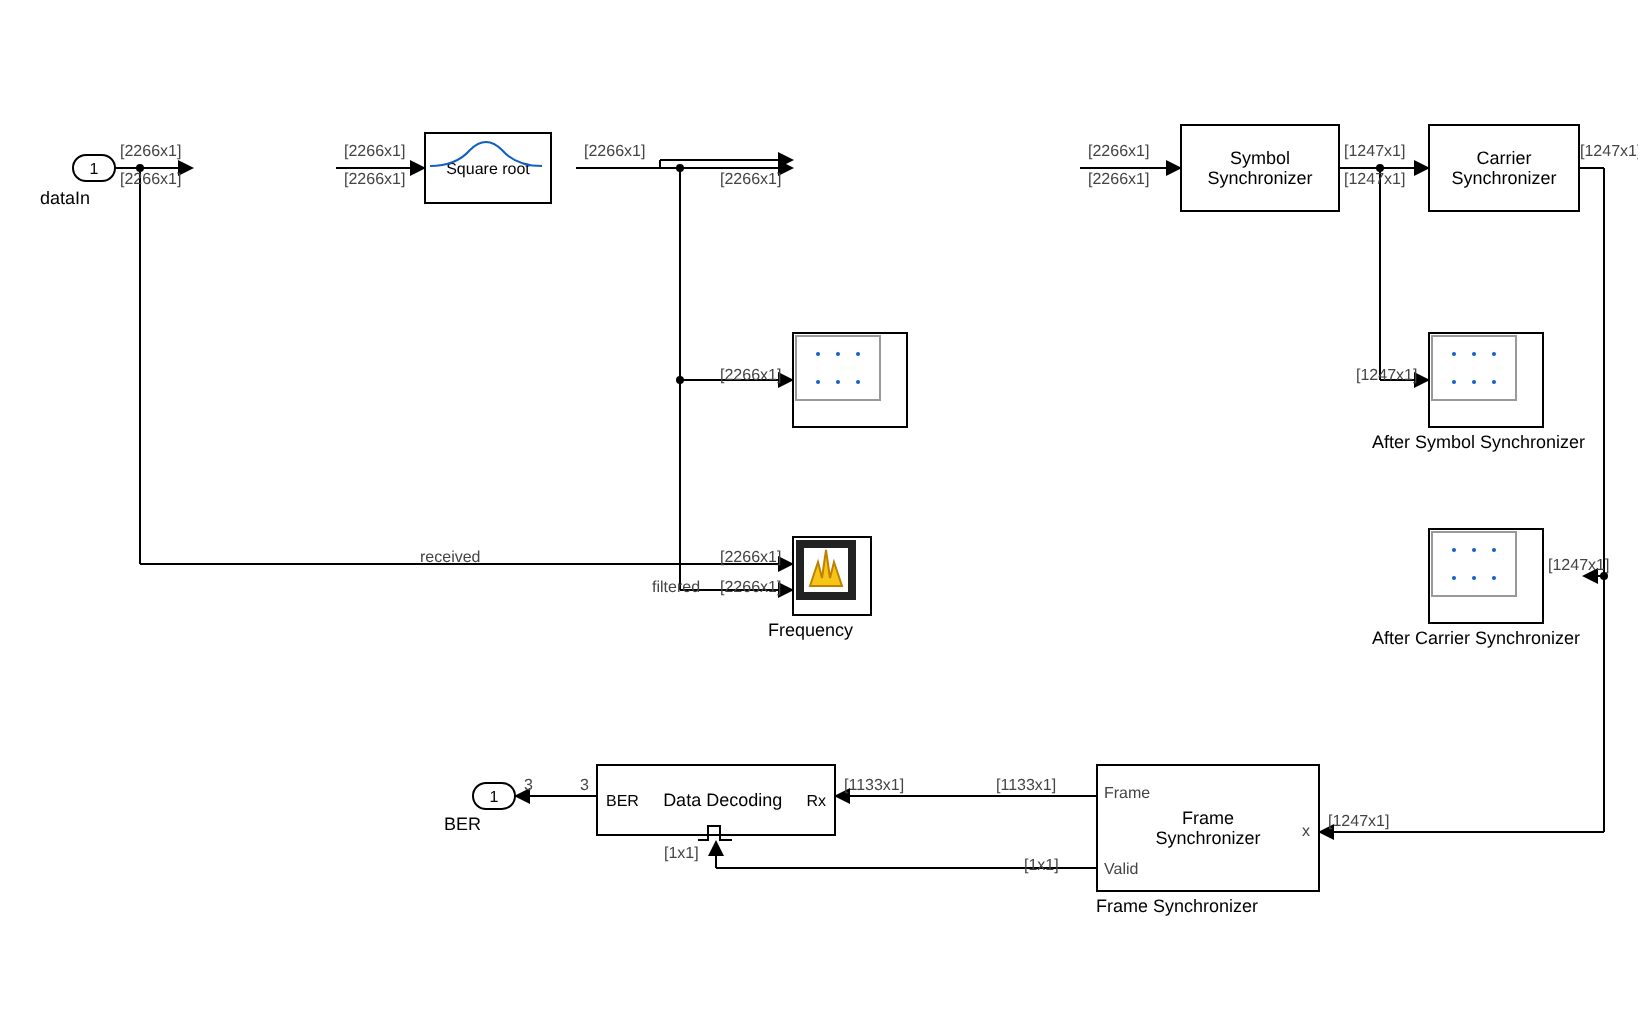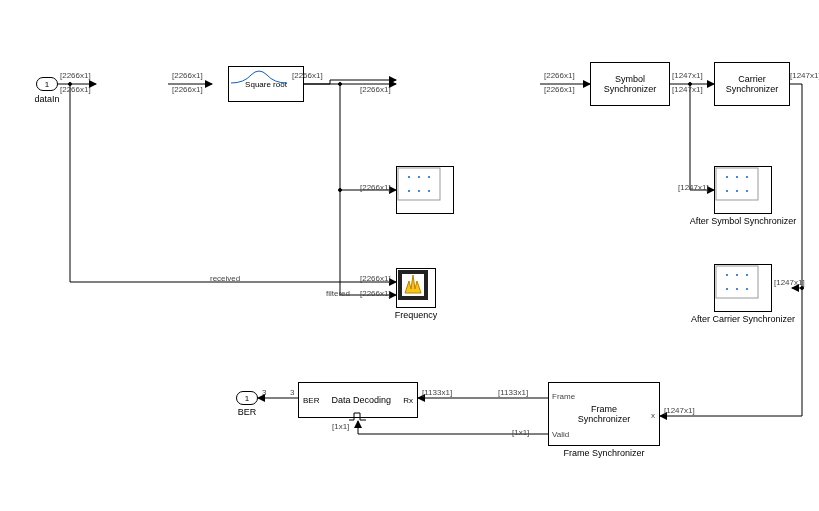--- a/index.html
+++ b/index.html
@@ -1,19 +1,19 @@
 <!DOCTYPE html>
 <html><head>
 <meta charset="utf-8">
 <style>
 body{margin:0;font-family:Arial,Helvetica,sans-serif;font-size:9px;color:#000;background:#fff}
 .canvas{position:relative;width:819px;height:511px}
 .title{position:absolute;left:0;width:100%;text-align:center;font-size:16px;font-weight:normal}
 .blk{position:absolute;border:1px solid #000;background:#fff;display:flex;align-items:center;justify-content:center;text-align:center;box-sizing:border-box}
-.lbl{position:absolute;text-align:center}
+.lbl{position:absolute;text-align:left}
 .port{position:absolute;border:1px solid #000;border-radius:50%;background:#fff;box-sizing:border-box;display:flex;align-items:center;justify-content:center;font-size:8px}
 .sig{position:absolute;font-size:8px;color:#444}
 svg{position:absolute;top:0;left:0}
 </style>
 </head>
 <body>
 
 <div class="canvas">
 
 
@@ -70,21 +70,21 @@
 <line x1="298" y1="398" x2="258" y2="398" marker-end="url(#ah)"></line>
 </g>
 </svg>
 
 <div class="port" style="left:36px;top:77px;width:22px;height:14px;border-radius:8px">
       <span>1</span>
     </div>
 <div class="lbl" style="left:20px;top:94px;width:54px">dataIn</div>
 
 
-<div class="blk" style="left:228px;top:66px;width:76px;height:36px;flex-direction:column">
+<div class="blk" style="left:212px;top:66px;width:64px;height:36px;flex-direction:column">
 <svg width="60" height="18">
         <path d="M2 16 Q 15 16 22 8 Q 30 0 38 8 Q 45 16 58 16" stroke="#1060c0" fill="none" stroke-width="1"></path>
       </svg>
 <span style="font-size:8px">Square root</span>
 </div>
 
 
 <div class="blk" style="left:590px;top:62px;width:80px;height:44px;white-space:pre-line"><span>Symbol
 Synchronizer</span></div>
 

